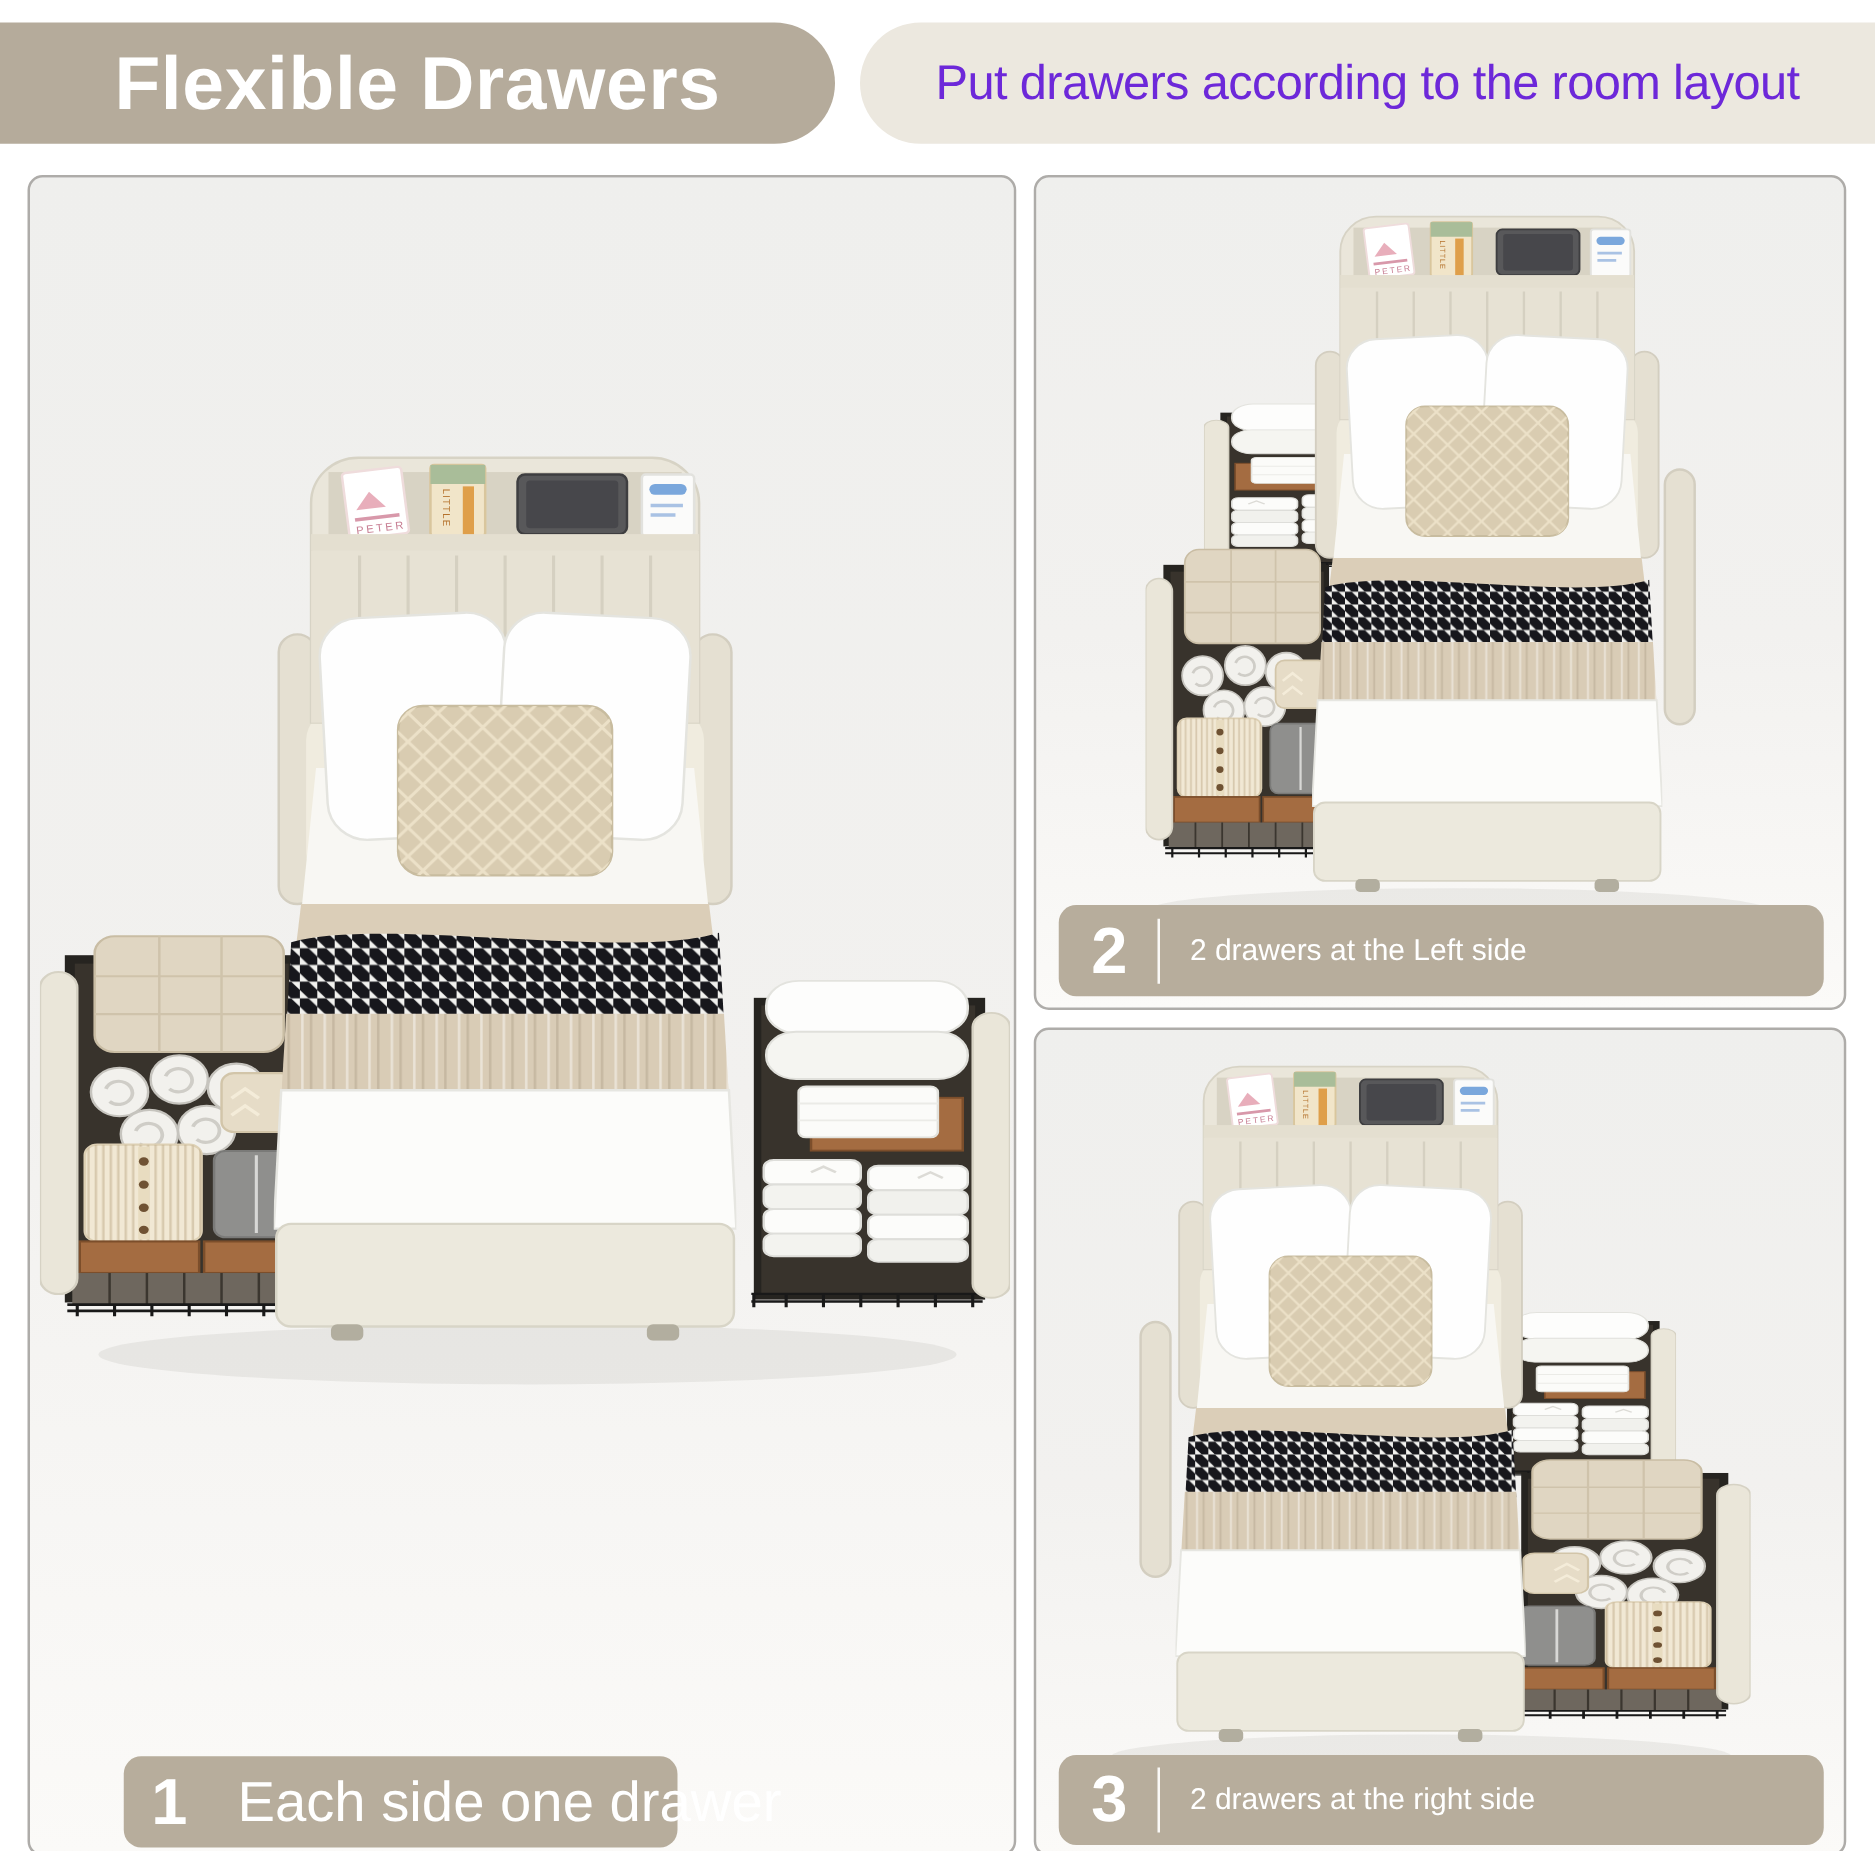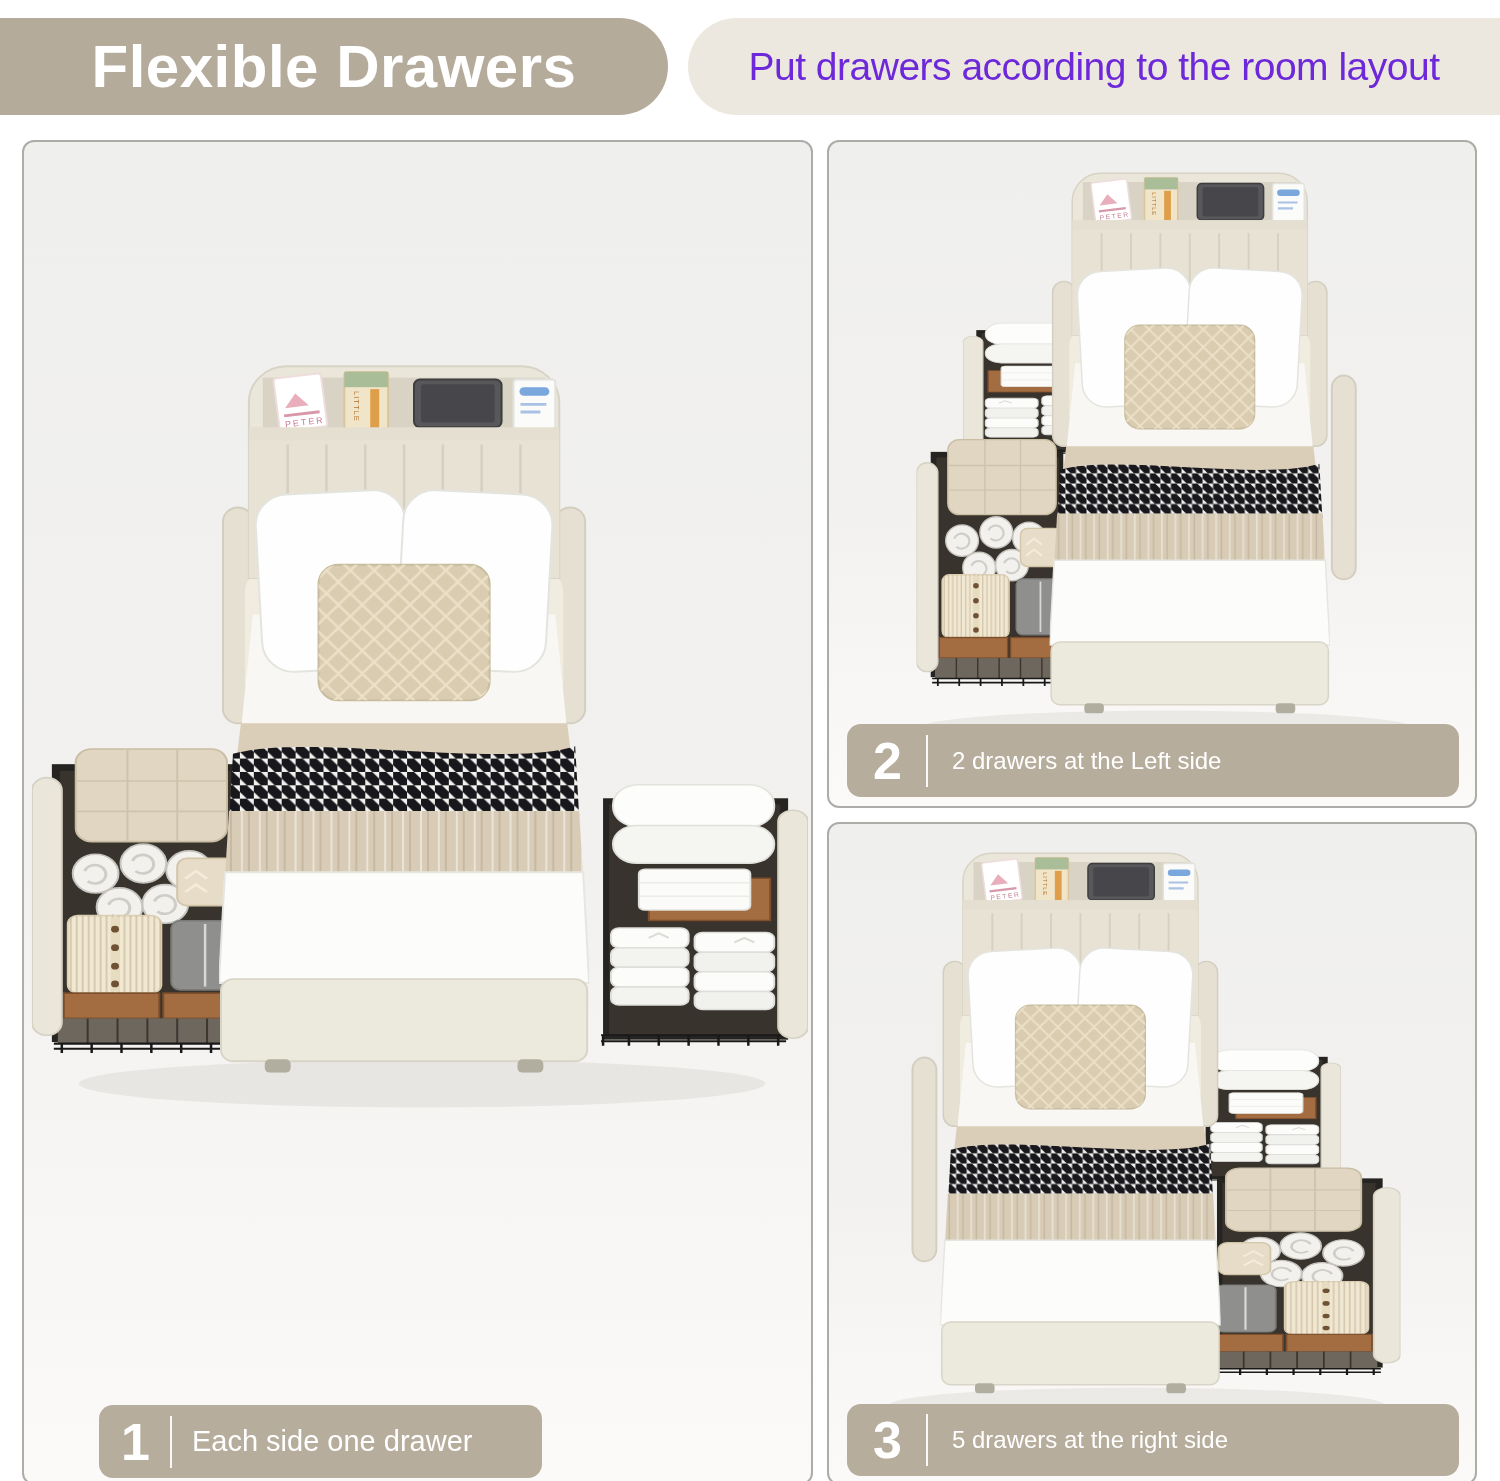--- a/index.html
+++ b/index.html
@@ -24,21 +24,21 @@
   #panel3{ left:827px; top:810px; width:650px; height:663px;  }
   .panel svg.scene{ position:absolute; left:0; top:0; width:100%; height:100%; }
 
   
   .badge{ position:absolute; background:#b7ad9c; border-radius:14px;
     display:flex; align-items:center; color:#ffffff; white-space:nowrap; }
   .badge .num{ font-weight:bold; font-size:52px; padding-left:26px; }
   .badge .sep{ width:2px; height:52px; background:rgba(255,255,255,0.92); margin:0 24px; }
   .badge .cap{ font-size:24px; }
   #badge1{ left:75px; top:1263px; width:443px; height:73px; }
-  #badge1 .num{ padding-left:22px; } #badge1 .sep{ margin:0 20px; } #badge1 .cap{ font-size:29px; }
+  #badge1 .num{ padding-left:22px; } #badge1 .sep{ margin:0 20px; } #badge1 .cap{ font-size:45px; }
   #badge2{ left:18px; top:582px; width:612px; height:73px; }
   #badge3{ left:18px; top:580px; width:612px; height:72px; }
 </style>
 </head>
 <body>
 
 <svg width="0" height="0" style="position:absolute" aria-hidden="true">
 <defs>
   <pattern id="hound" width="14" height="14" patternUnits="userSpaceOnUse">
     <rect width="14" height="14" fill="#f2f2ef"></rect>
@@ -241,17 +241,17 @@
         <use href="#drawerLinens" x="375" y="225" width="140" height="140"></use>
       </g>
       <g transform="translate(960 0) scale(-1 1)">
         <use href="#drawerClothes" x="385" y="345" width="190" height="210"></use>
       </g>
       <use href="#bedCore" x="112" y="28" width="282" height="545"></use>
     </svg>
     <div class="badge" id="badge3">
       <span class="num">3</span>
       <span class="sep"></span>
-      <span class="cap">5 drawers at the right side</span>
+      <span class="cap">2 drawers at the right side</span>
     </div>
   </div>
 
 </div>
 
 </body></html>

